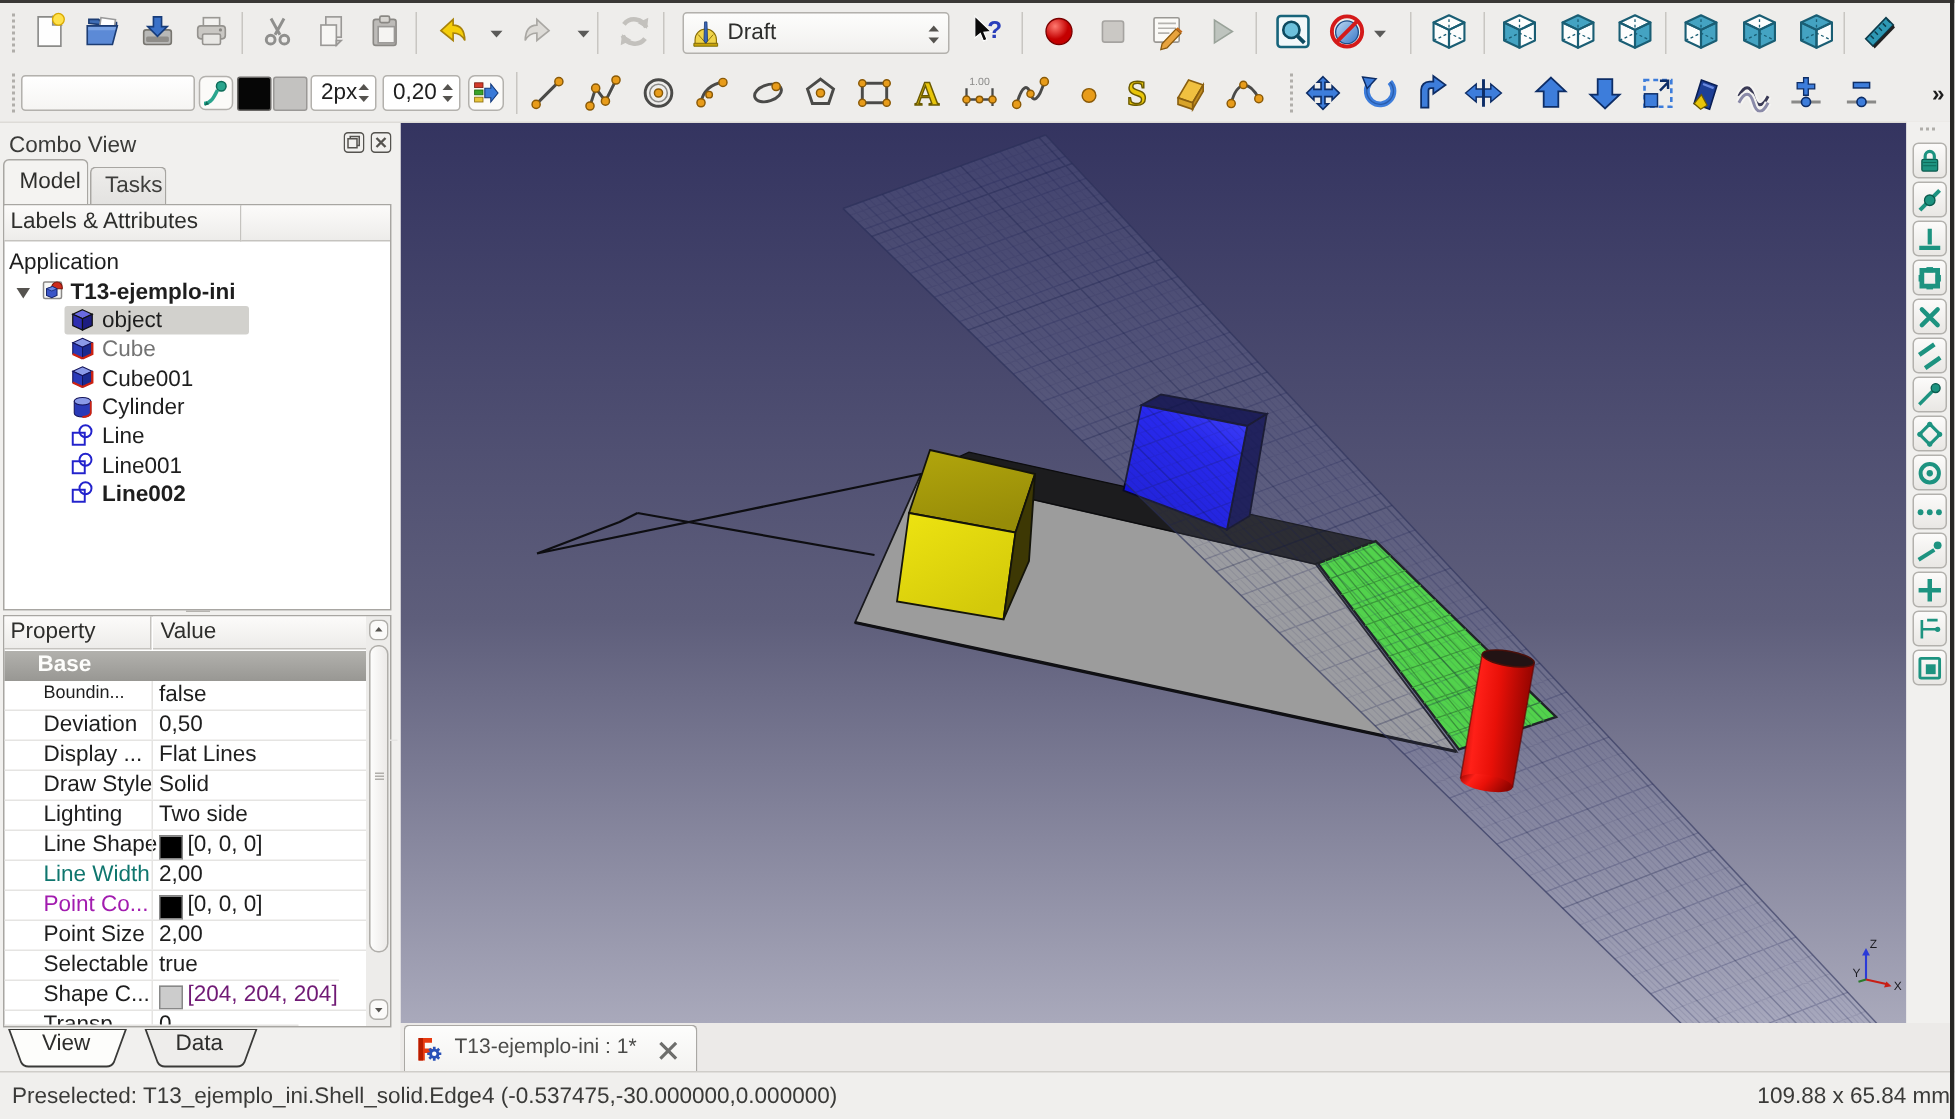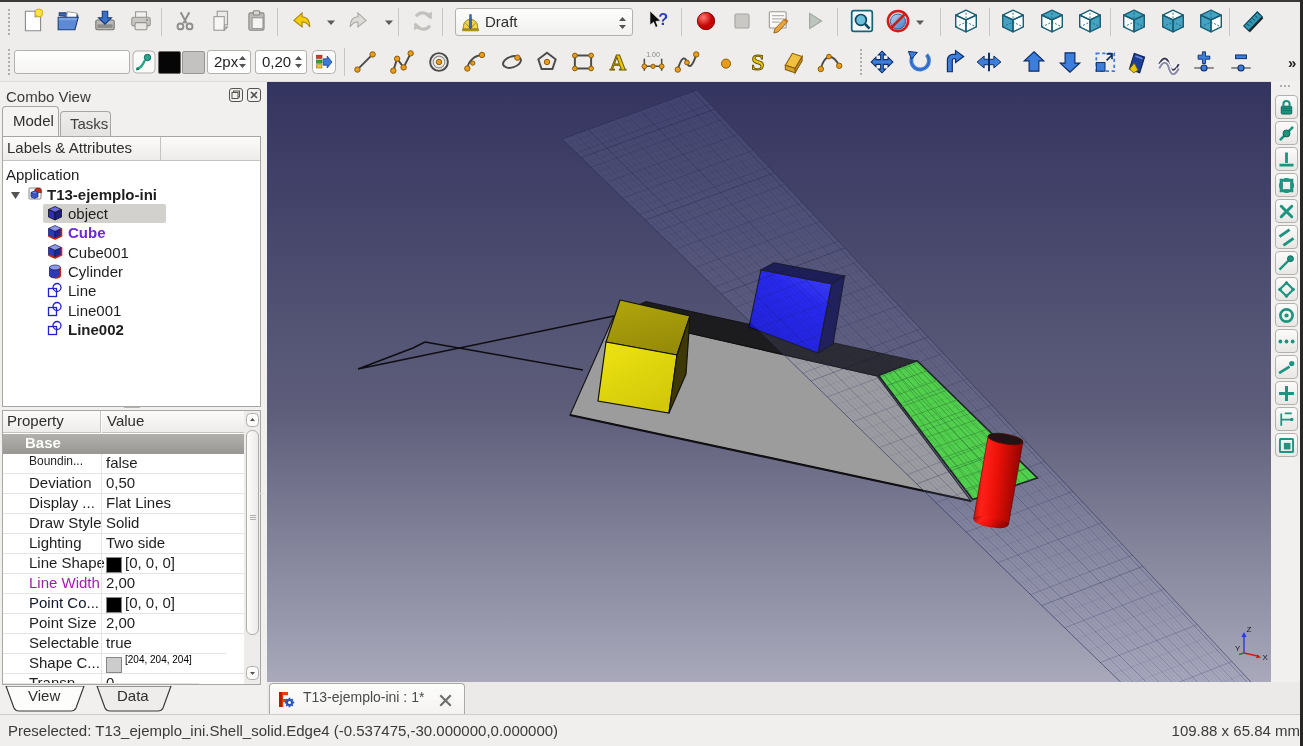--- a/index.html
+++ b/index.html
@@ -451,21 +451,21 @@
     <polygon points="8,7.5 14.5,4.5 14.5,12 8,15" fill="#1d1d80" stroke="#111" stroke-width="0.8"></polygon>
   </svg>
 <span style="position:absolute;left:68px;top:205px;font-size:15px;font-weight:normal;color:#1e1e1e">object</span>
 <svg style="position:absolute;left:47px;top:224px" width="16" height="16" viewBox="0 0 16 16">
     <polygon points="8,1.5 14.5,4.5 8,7.5 1.5,4.5" fill="#8a9ae8" stroke="#14145a" stroke-width="0.7"></polygon>
     <polygon points="1.5,4.5 8,7.5 8,15 1.5,12" fill="#2a3ab8" stroke="#14145a" stroke-width="0.7"></polygon>
     <polygon points="8,7.5 14.5,4.5 14.5,12 8,15" fill="#1a2a90" stroke="#14145a" stroke-width="0.7"></polygon>
     <path d="M14.5 4.5V12L8 15" fill="none" stroke="#cc2212" stroke-width="1.6"></path>
     <path d="M1.5 12l6.5 3" stroke="#cc2212" stroke-width="1.6"></path>
   </svg>
-<span style="position:absolute;left:68px;top:224px;font-size:15px;font-weight:bold;color:#6d28d9">Cube</span>
+<span style="position:absolute;left:68px;top:224px;font-size:15px;font-weight:normal;color:#737373">Cube</span>
 <svg style="position:absolute;left:47px;top:243px" width="16" height="16" viewBox="0 0 16 16">
     <polygon points="8,1.5 14.5,4.5 8,7.5 1.5,4.5" fill="#8a9ae8" stroke="#14145a" stroke-width="0.7"></polygon>
     <polygon points="1.5,4.5 8,7.5 8,15 1.5,12" fill="#2a3ab8" stroke="#14145a" stroke-width="0.7"></polygon>
     <polygon points="8,7.5 14.5,4.5 14.5,12 8,15" fill="#1a2a90" stroke="#14145a" stroke-width="0.7"></polygon>
     <path d="M14.5 4.5V12L8 15" fill="none" stroke="#cc2212" stroke-width="1.6"></path>
     <path d="M1.5 12l6.5 3" stroke="#cc2212" stroke-width="1.6"></path>
   </svg>
 <span style="position:absolute;left:68px;top:244px;font-size:15px;font-weight:normal;color:#1e1e1e">Cube001</span>
 <svg style="position:absolute;left:47px;top:263px" width="16" height="16" viewBox="0 0 16 16">
     <path d="M2.5 4.5v8c0 1.4 2.5 2.5 5.5 2.5s5.5-1.1 5.5-2.5v-8z" fill="#2a3ab8" stroke="#14145a" stroke-width="0.7"></path>
@@ -524,45 +524,45 @@
     <div style="position:absolute;left:98px;top:0;width:1px;height:20px;background:#e5e4e2"></div>
     <span style="position:absolute;left:103px;top:0px;font-size:15px;color:#1e1e1e">Two side</span>
   </div>
 <div style="position:absolute;left:3px;top:554px;width:241px;height:20px;border-bottom:1px solid #e5e4e2;box-sizing:border-box;overflow:hidden">
     <span style="position:absolute;left:26px;top:0px;font-size:15px;color:#1e1e1e">Line Shape</span>
     <div style="position:absolute;left:98px;top:0;width:1px;height:20px;background:#e5e4e2"></div>
     <div style="position:absolute;left:103px;top:3px;width:14px;height:14px;background:#000;border:1px solid #888"></div>
     <span style="position:absolute;left:122px;top:0px;font-size:15px;color:#1e1e1e">[0, 0, 0]</span>
   </div>
 <div style="position:absolute;left:3px;top:574px;width:241px;height:20px;border-bottom:1px solid #e5e4e2;box-sizing:border-box;overflow:hidden">
-    <span style="position:absolute;left:26px;top:0px;font-size:15px;color:#a21caf">Line Width</span>
+    <span style="position:absolute;left:26px;top:0px;font-size:15px;color:#0f766e">Line Width</span>
     <div style="position:absolute;left:98px;top:0;width:1px;height:20px;background:#e5e4e2"></div>
     <span style="position:absolute;left:103px;top:0px;font-size:15px;color:#1e1e1e">2,00</span>
   </div>
 <div style="position:absolute;left:3px;top:594px;width:241px;height:20px;border-bottom:1px solid #e5e4e2;box-sizing:border-box;overflow:hidden">
-    <span style="position:absolute;left:26px;top:0px;font-size:15px;color:#0f172a">Point Co...</span>
+    <span style="position:absolute;left:26px;top:0px;font-size:15px;color:#a21caf">Point Co...</span>
     <div style="position:absolute;left:98px;top:0;width:1px;height:20px;background:#e5e4e2"></div>
     <div style="position:absolute;left:103px;top:3px;width:14px;height:14px;background:#000;border:1px solid #888"></div>
     <span style="position:absolute;left:122px;top:0px;font-size:15px;color:#1e1e1e">[0, 0, 0]</span>
   </div>
 <div style="position:absolute;left:3px;top:614px;width:241px;height:20px;border-bottom:1px solid #e5e4e2;box-sizing:border-box;overflow:hidden">
     <span style="position:absolute;left:26px;top:0px;font-size:15px;color:#1e1e1e">Point Size</span>
     <div style="position:absolute;left:98px;top:0;width:1px;height:20px;background:#e5e4e2"></div>
     <span style="position:absolute;left:103px;top:0px;font-size:15px;color:#1e1e1e">2,00</span>
   </div>
 <div style="position:absolute;left:3px;top:634px;width:223px;height:20px;border-bottom:1px solid #e5e4e2;box-sizing:border-box;overflow:hidden">
     <span style="position:absolute;left:26px;top:0px;font-size:15px;color:#1e1e1e">Selectable</span>
     <div style="position:absolute;left:98px;top:0;width:1px;height:20px;background:#e5e4e2"></div>
     <span style="position:absolute;left:103px;top:0px;font-size:15px;color:#1e1e1e">true</span>
   </div>
 <div style="position:absolute;left:3px;top:654px;width:241px;height:20px;border-bottom:1px solid #e5e4e2;box-sizing:border-box;overflow:hidden">
     <span style="position:absolute;left:26px;top:0px;font-size:15px;color:#1e1e1e">Shape C...</span>
     <div style="position:absolute;left:98px;top:0;width:1px;height:20px;background:#e5e4e2"></div>
     <div style="position:absolute;left:103px;top:3px;width:14px;height:14px;background:#cccccc;border:1px solid #888"></div>
-    <span style="position:absolute;left:122px;top:0px;font-size:10px;color:#000000">[204, 204, 204]</span>
+    <span style="position:absolute;left:122px;top:0px;font-size:15px;color:#701a75">[204, 204, 204]</span>
   </div>
 <div style="position:absolute;left:3px;top:674px;width:196px;height:10px;border-bottom:1px solid #e5e4e2;box-sizing:border-box;overflow:hidden">
     <span style="position:absolute;left:26px;top:0px;font-size:15px;color:#1e1e1e">Transp...</span>
     <div style="position:absolute;left:98px;top:0;width:1px;height:20px;background:#e5e4e2"></div>
     <span style="position:absolute;left:103px;top:0px;font-size:15px;color:#1e1e1e">0</span>
   </div>
 <div style="position:absolute;left:244px;top:411px;width:16px;height:273px;background:#edecea"></div>
 <svg style="position:absolute;left:246px;top:413px" width="13" height="14" viewBox="0 0 13 14">
     <rect x="0.5" y="0.5" width="12" height="13" rx="4" fill="#fbfaf9" stroke="#b0aeaa"></rect>
     <path d="M4 8l2.5-3L9 8z" fill="#55534f"></path>

